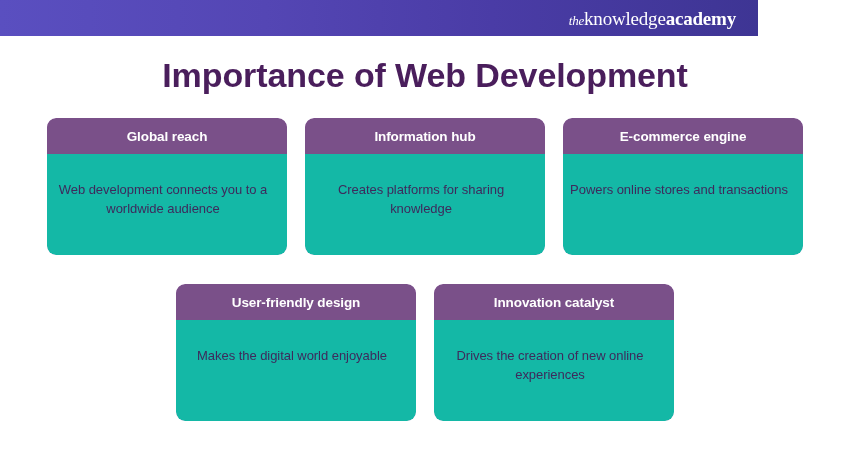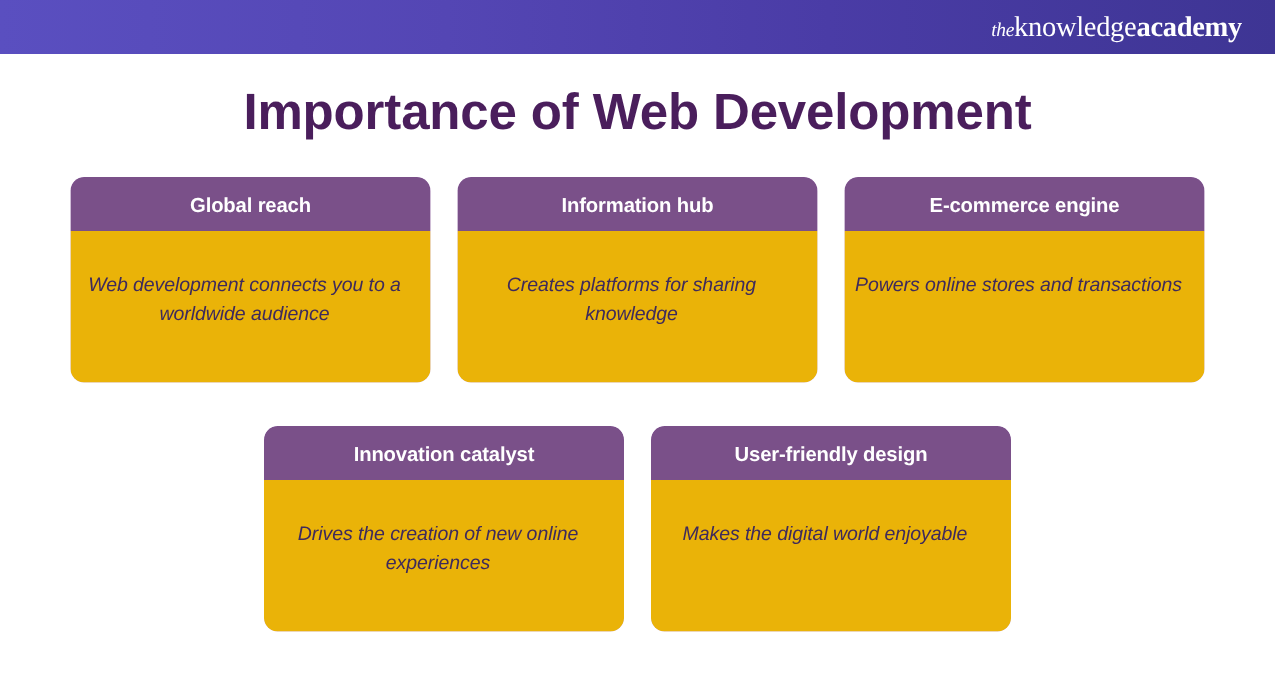--- a/index.html
+++ b/index.html
@@ -13,21 +13,21 @@
     font-family: "Liberation Sans", sans-serif;
     overflow: hidden;
     position: relative;
   }
 
   
   .brand-bar {
     position: absolute;
     left: 0;
     top: 0;
-    width: 850px;
+    width: 758px;
     height: 36px;
     background: linear-gradient(90deg, #5a4fc0 0%, #5446b4 35%, #4a3ca6 65%, #3e3594 100%);
     display: flex;
     align-items: center;
     justify-content: flex-end;
     box-sizing: border-box;
     padding-right: 22px;
   }
   .logo {
     font-family: "Liberation Serif", "DejaVu Serif", serif;
@@ -101,29 +101,28 @@
     color: #ffffff;
     font-size: 13.5px;
     font-weight: 700;
     letter-spacing: -0.1px;
     text-align: center;
     padding: 0 8px;
     box-sizing: border-box;
   }
   .card-body {
     flex: 1 1 auto;
-    background: #eab308;
+    background: #14b8a6;
     border-radius: 0 0 9px 9px;
     display: flex;
     align-items: flex-start;
     justify-content: center;
     text-align: center;
     padding: 26px 14px 10px 6px;
     box-sizing: border-box;
-    font-style: italic;
   }
   .card-body-text {
     color: #3e2a5c;
     font-size: 13px;
     line-height: 19px;
     letter-spacing: -0.05px;
   }
 </style>
 </head>
 <body>
@@ -157,26 +156,26 @@
     <div class="card-body">
       <span class="card-body-text">Powers online stores and transactions</span>
     </div>
   </div>
 
 </div>
 
 <div class="row row-bottom">
 
   <div class="card">
+    <div class="card-header">User-friendly design</div>
+    <div class="card-body">
+      <span class="card-body-text">Makes the digital world enjoyable</span>
+    </div>
+  </div>
+
+  <div class="card">
     <div class="card-header">Innovation catalyst</div>
     <div class="card-body">
       <span class="card-body-text">Drives the creation of new online experiences</span>
     </div>
   </div>
 
-  <div class="card">
-    <div class="card-header">User-friendly design</div>
-    <div class="card-body">
-      <span class="card-body-text">Makes the digital world enjoyable</span>
-    </div>
-  </div>
-
 </div>
 
 </body></html>

